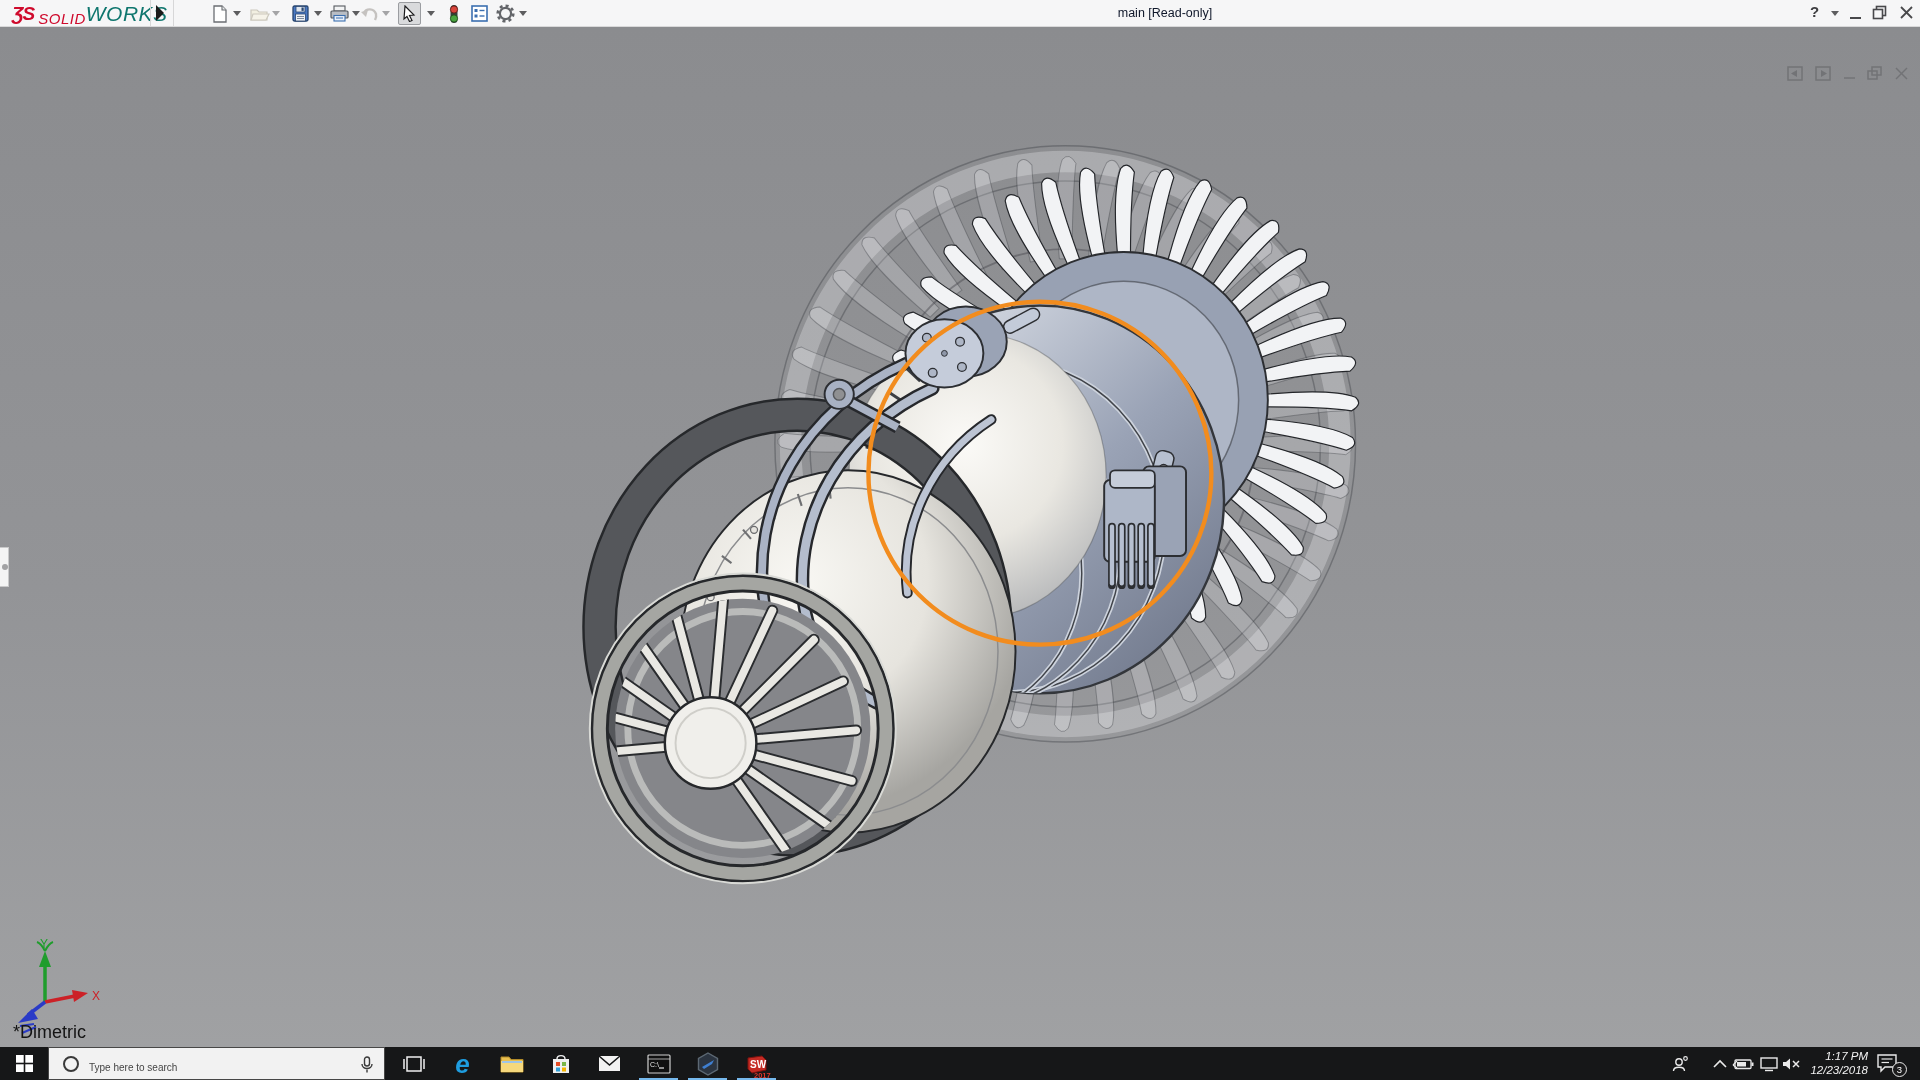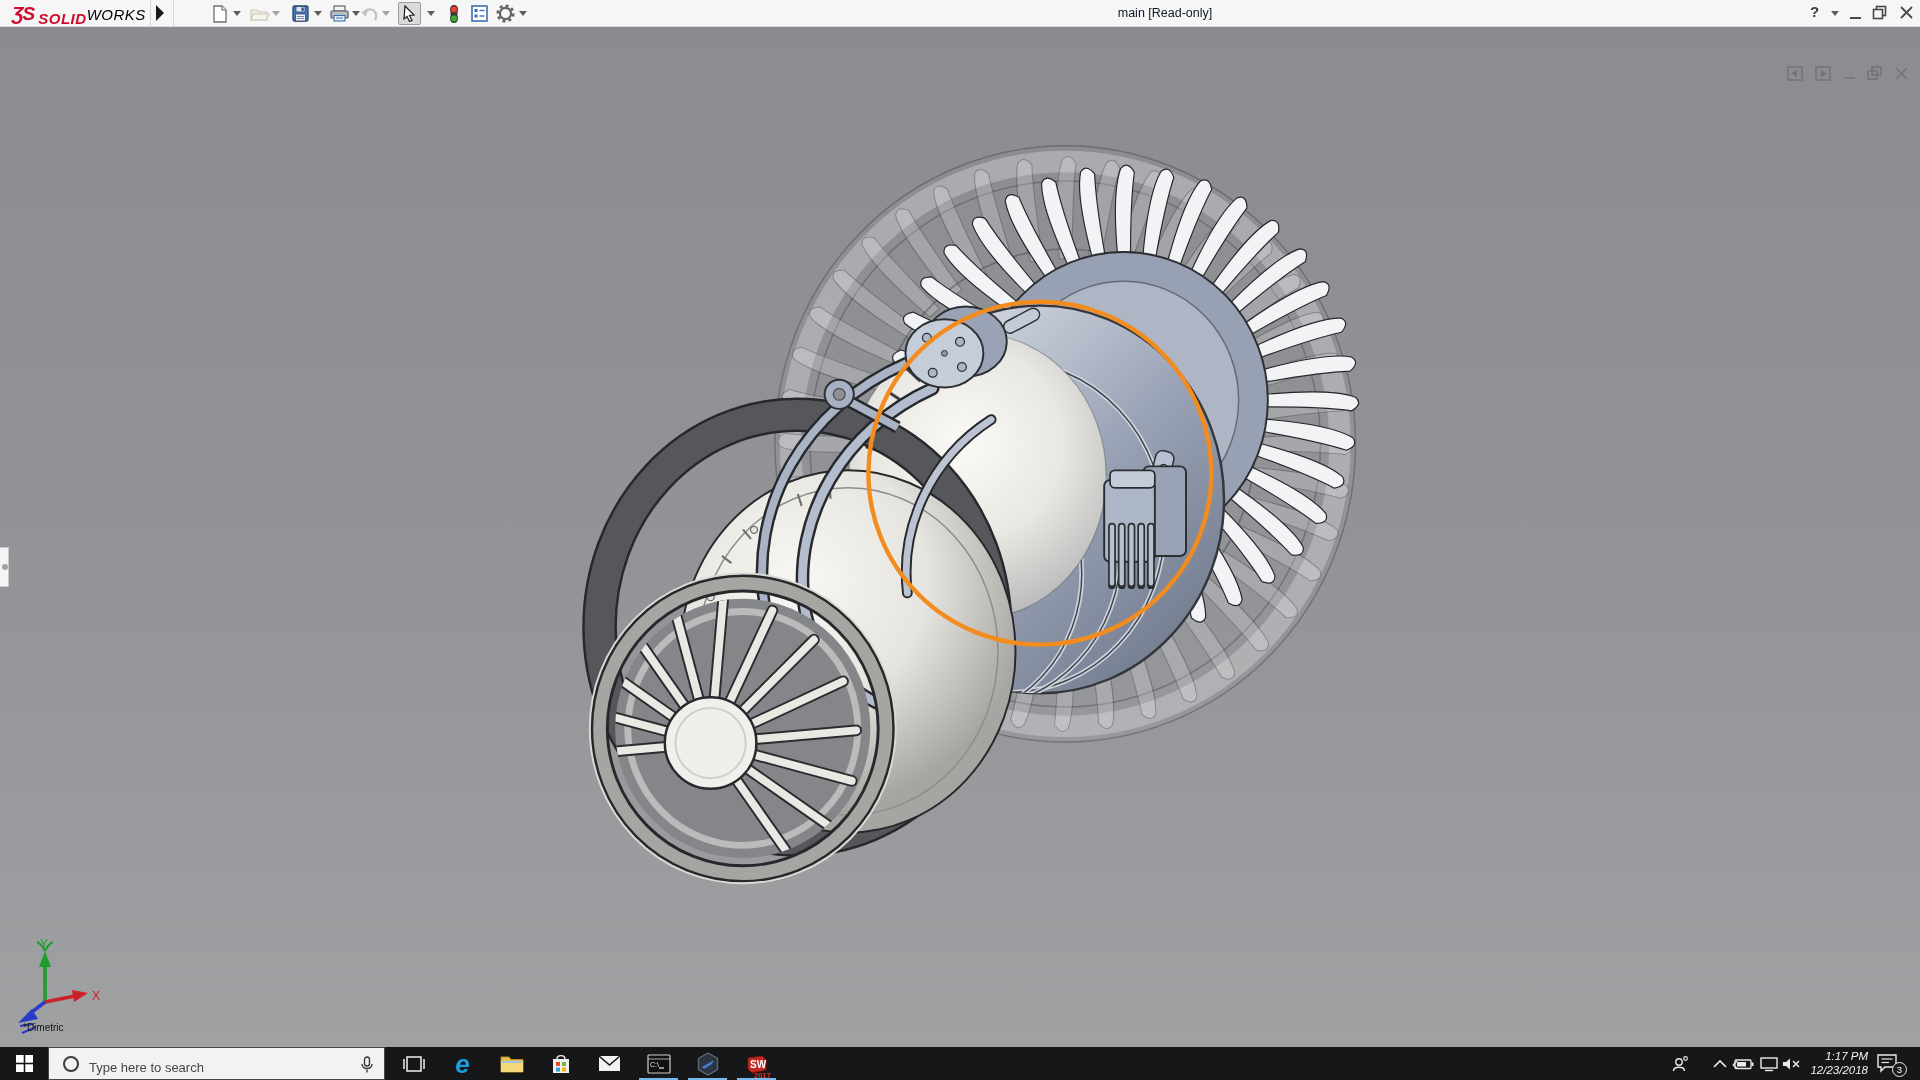--- a/index.html
+++ b/index.html
@@ -5,22 +5,22 @@
   * { margin:0; padding:0; box-sizing:border-box; }
   html,body { width:1920px; height:1080px; overflow:hidden;
     font-family:"Liberation Sans", sans-serif; }
 
   
   #titlebar { position:absolute; left:0; top:0; width:1920px; height:27px;
     background:#f6f6f7; border-bottom:1px solid #d9d9da; z-index:40; }
   #logo { position:absolute; left:12px; top:3px; height:22px; display:flex; align-items:center;
     font-style:italic; }
   #logo .mark { font-size:19px; font-weight:bold; color:#cf0a2c; letter-spacing:-1px; margin-right:4px; }
-  #logo .solid { font-size:15px; font-weight:bold; color:#cf0a2c; letter-spacing:.5px;margin-top:9px; }
-  #logo .works { font-size:15px; font-weight:normal; color:#000000; letter-spacing:.5px; }
+  #logo .solid { font-size:15px; font-weight:normal; color:#cf0a2c; letter-spacing:.5px;margin-top:9px; }
+  #logo .works { font-size:21px; font-weight:normal; color:#0f766e; letter-spacing:.5px; }
   .vsep { position:absolute; top:0; width:1px; height:26px; background:#d7d7d8; }
   #flyout-arrow { position:absolute; left:156px; top:5px; width:0; height:0;
     border-left:8px solid #1a1a1a; border-top:8px solid transparent; border-bottom:8px solid transparent; }
   .tool { position:absolute; top:2px; width:23px; height:23px; display:flex; align-items:center; justify-content:center; }
   .tool.pressed { background:#d9dadc; border:1px solid #9b9da1; border-radius:2px; }
   .caret { width:0; height:0; border-left:4px solid transparent; border-right:4px solid transparent;
     border-top:5px solid #5d5d5f; position:absolute; top:11px; }
   .caret.pale { border-top-color:#a4a4a6; }
   .dim { opacity:.45; }
   #win-title { position:absolute; left:1165px; top:6px; transform:translateX(-50%);
@@ -28,30 +28,30 @@
   #help-q { position:absolute; left:1810px; top:3px; font-size:15px; font-weight:bold; color:#3d3d40; }
   .winbtn { position:absolute; top:6px; color:#48484b; }
 
   
   #viewport { position:absolute; left:0; top:27px; width:1920px; height:1020px;
     background:linear-gradient(180deg,#8b8c8f 0%, #939497 55%, #a0a1a3 100%); }
   #left-tab { position:absolute; left:0; top:520px; width:9px; height:40px; background:#f4f4f4;
     border:1px solid #c9c9ca; border-left:none; z-index:5; }
   #left-tab .dot { position:absolute; left:1.5px; top:16px; width:6px; height:6px; border-radius:50%; background:#a2a2a4; }
   #doc-controls { position:absolute; left:1786px; top:38px; width:126px; height:18px; z-index:5; opacity:.55; }
-  #view-label { position:absolute; left:23px; top:995px; font-size:10px; color:#141414; z-index:6; }
+  #view-label { position:absolute; left:13px; top:995px; font-size:18px; color:#141414; z-index:6; }
   #engine-svg { position:absolute; left:0; top:0; }
   #triad-svg { position:absolute; left:0; top:0; z-index:6; }
 
   
   #taskbar { position:absolute; left:0; top:1047px; width:1920px; height:33px; background:#161718; z-index:50; }
   #start-btn { position:absolute; left:0; top:0; width:48px; height:33px; display:flex; align-items:center; justify-content:center; }
   #search-box { position:absolute; left:48px; top:0; width:337px; height:33px; background:#f2f2f2;
     border:1px solid #474747; display:flex; align-items:center; }
-  #search-box input { border:none; outline:none; background:transparent; font-size:13px; color:#3c3c3c;
+  #search-box input { border:none; outline:none; background:transparent; font-size:10px; color:#3c3c3c;
     width:250px; font-family:"Liberation Sans", sans-serif;margin-top:7px; }
   #search-box input::placeholder { color:#454545; opacity:1; }
   #cortana-circle { width:16px; height:16px; border:2px solid #3a3a3a; border-radius:50%; margin:0 10px 0 14px; }
   #mic-icon { position:absolute; right:10px; top:8px; }
   .task-icon { position:absolute; top:0; width:49px; height:33px; display:flex; align-items:center; justify-content:center; }
   .underline { position:absolute; bottom:0; left:5px; width:39px; height:2px; background:#76b9ed; }
   .tray-icon { position:absolute; top:0; height:33px; display:flex; align-items:center; justify-content:center; width:24px; }
   #clock { position:absolute; left:1798px; top:3px; width:70px; text-align:right; color:#f2f2f2;
     font-size:11.5px; line-height:13.5px;font-style:italic; }
   #action-center { position:absolute; left:1874px; top:0; width:34px; height:33px; }

